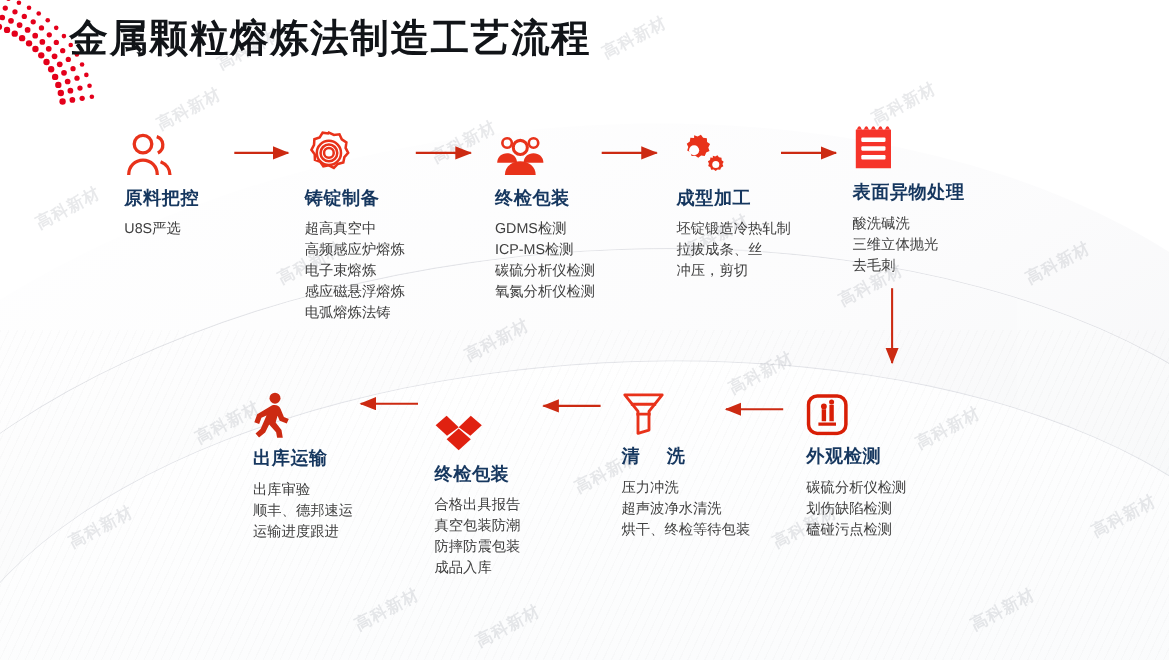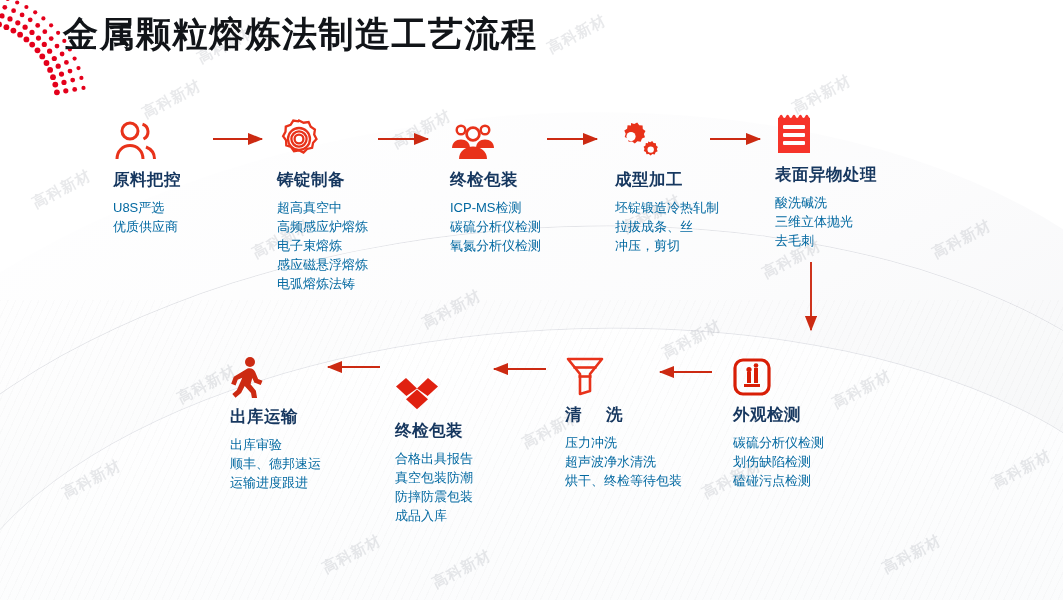--- a/index.html
+++ b/index.html
@@ -55,21 +55,21 @@
   .node{position:absolute;}
   .node .icon-wrap{height:48px;display:flex;align-items:flex-end;}
   .node h3{
     margin:8px 0 7px 0;
     font-size:16.5px;font-weight:700;color:#16375f;
     letter-spacing:.5px;white-space:nowrap;
   }
   .node h3.spaced{letter-spacing:10px;}
   .node ul{margin:0;padding:0;list-style:none;}
   .node li{
-    font-size:13px;line-height:19px;color:#0369a1;white-space:nowrap;
+    font-size:13px;line-height:19px;color:#404040;white-space:nowrap;
   }
   .node li.wrap{white-space:normal;}
   
   .arrow{position:absolute;}
 </style>
 </head>
 <body>
 
 <div class="bg-layer">
   <div class="swoosh swoosh-1"></div>
@@ -177,21 +177,20 @@
             <circle cx="17" cy="12" r="8"></circle>
             <path d="M4 40c0-8 6-13.5 13-13.5S30 32 30 40"></path>
             <path d="M29.5 5.2A8 8 0 0 1 30.5 20"></path>
             <path d="M33 28c5 2 8.5 6.6 8.5 12"></path>
           </g>
         </svg>
       </div>
       <h3>原料把控</h3>
       <ul style="width:160px">
         <li>U8S严选</li>
-        <li>优质供应商</li>
       </ul>
     </div>
     <div class="node" style="left:277px;top:113px;">
       <div class="icon-wrap">
         <svg width="44" height="44" viewBox="0 0 44 44">
           <g fill="none" stroke="#e8321a" stroke-width="2.3">
             <path d="M22 3.5l4.6 2.2 5-.6 2.1 4.6 4.2 2.8-.7 5 2.3 4.5-3.4 3.8-1 5-5 1.2-3.6 3.6-4.5-2.3-5 .9-2.9-4.2-4.8-1.6-.2-5.1-3-4.1 2.4-4.5.3-5.1 4.8-1.7 2.7-4.3 5 .7z"></path>
             <circle cx="22" cy="22" r="11"></circle>
             <circle cx="22" cy="22" r="7.6"></circle>
             <circle cx="22" cy="22" r="4.4"></circle>
@@ -215,20 +214,21 @@
             <circle cx="35" cy="9" r="4.3" fill="none" stroke="#e8321a" stroke-width="2.4"></circle>
             <path d="M2 27c0-5.2 4-8.6 9-8.6s9 3.4 9 8.6z"></path>
             <path d="M26 27c0-5.2 4-8.6 9-8.6s9 3.4 9 8.6z"></path>
             <circle cx="23" cy="13" r="6.4" fill="none" stroke="#e8321a" stroke-width="2.8"></circle>
             <path d="M9 38c0-7.4 6.3-12.4 14-12.4S37 30.6 37 38z"></path>
           </g>
         </svg>
       </div>
       <h3>终检包装</h3>
       <ul style="width:160px">
+        <li>GDMS检测</li>
         <li>ICP-MS检测</li>
         <li>碳硫分析仪检测</li>
         <li>氧氮分析仪检测</li>
       </ul>
     </div>
     <div class="node" style="left:615px;top:113px;">
       <div class="icon-wrap">
         <svg width="44" height="40" viewBox="0 0 44 40">
           <g fill="#e8321a">
             <path d="M16 2l3.2 1.1 3-1.6 2 2.7 3.4.4.2 3.4 2.7 2-1.6 3 1.1 3.2-3 1.4-1.3 3.2-3.3-.5-2.6 2.2-2.7-2-3.4.3-1-3.3-3-1.6 1-3.2-1.4-3.1 2.8-1.9.5-3.4 3.4.2z"></path>

